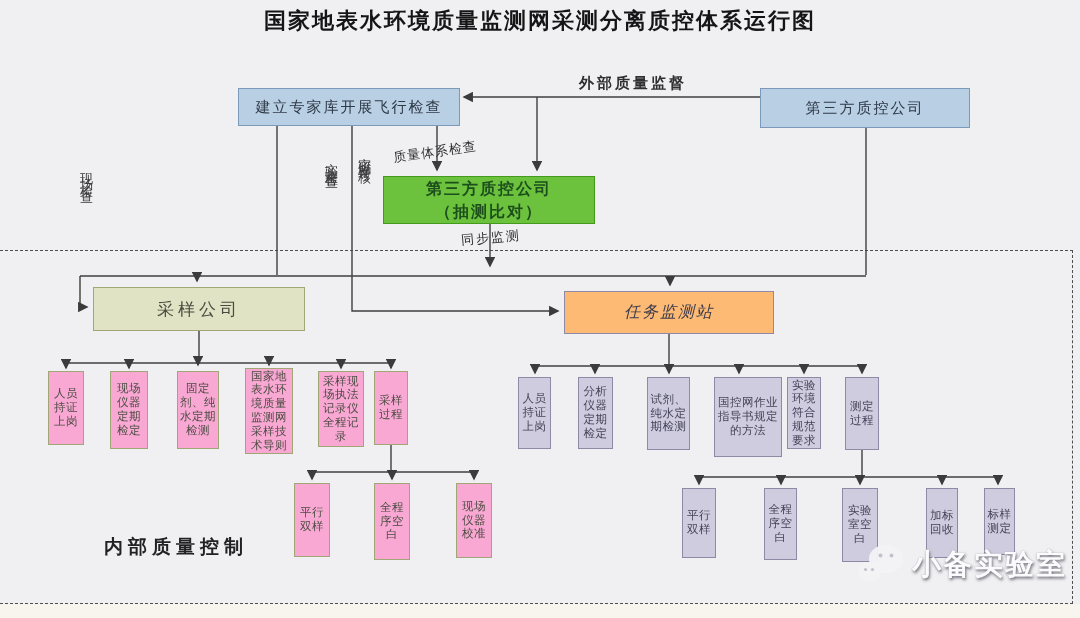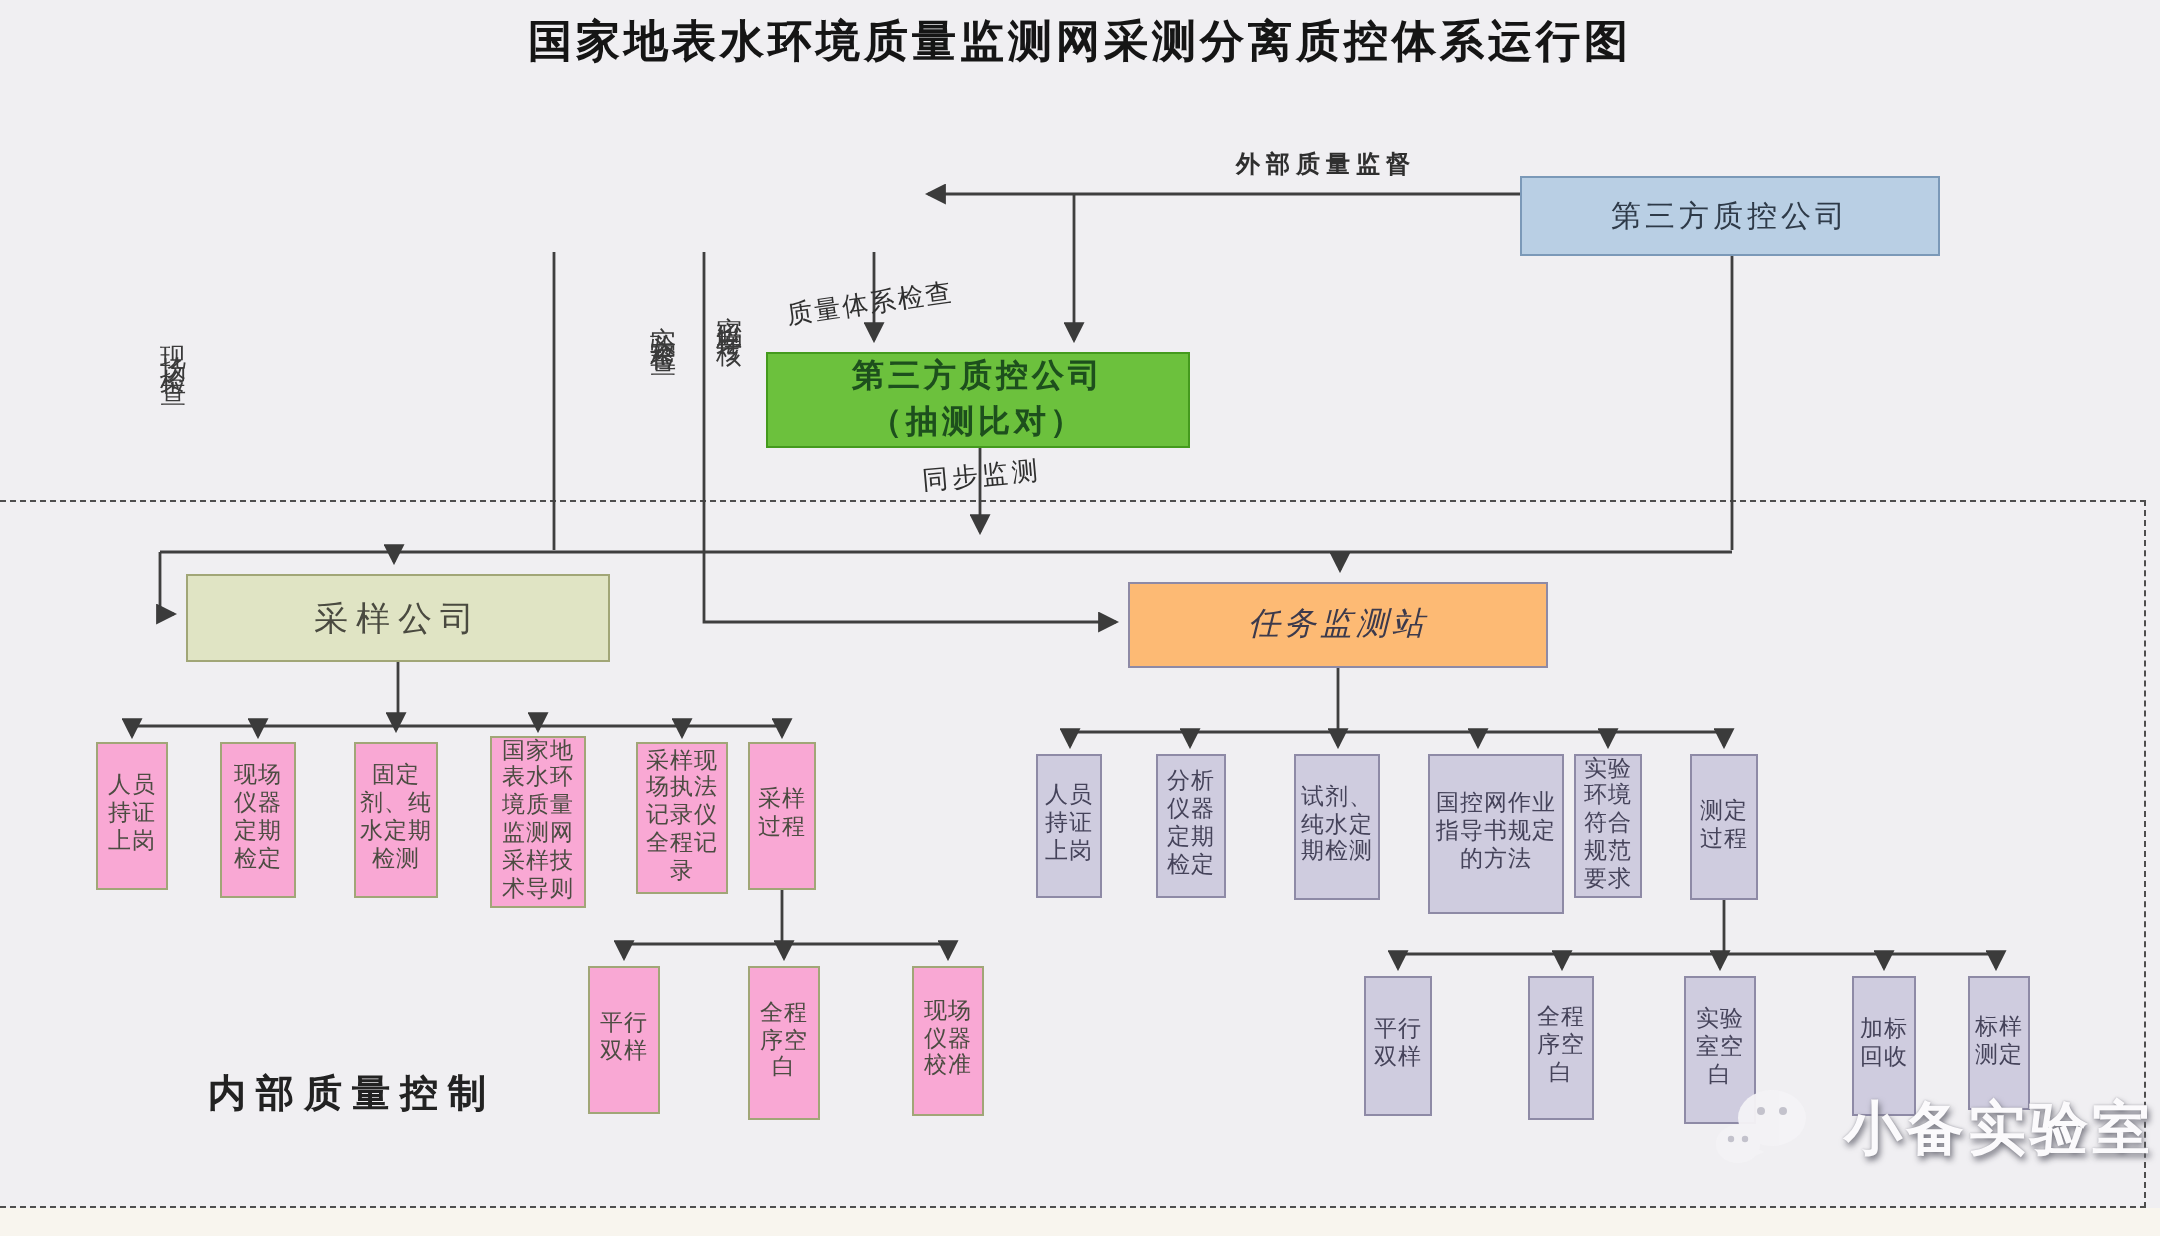--- a/index.html
+++ b/index.html
@@ -34,36 +34,36 @@
     font-size:11.5px;line-height:1.2;letter-spacing:0.5px;
     padding:2px;word-break:break-all;
   }
   .olive.box-sm{color:#4c4c42;}
   .purple.box-sm{color:#45435a;}
   .lbl{position:absolute;color:#2f2f2f;}
   .vlabel{
     writing-mode:vertical-rl;text-orientation:upright;
     font-size:13px;letter-spacing:3px;color:#3a3a3a;
   }
-  #lbl-external{font-size:12px;font-weight:bold;letter-spacing:3px;width:150px;text-align:right;}
+  #lbl-external{font-size:15px;font-weight:bold;letter-spacing:3px;width:150px;text-align:center;}
   #lbl-internal{font-size:19px;font-weight:bold;letter-spacing:5px;color:#222;}
   #lbl-qsc{font-size:13px;letter-spacing:1px;transform:rotate(-8deg);}
   #lbl-sync{font-size:13px;letter-spacing:2px;transform:rotate(-5deg);}
   #dashed-zone{
     position:absolute;left:-20px;top:250px;width:1093px;height:354px;
     border:1.6px dashed #4e4e4e;box-sizing:border-box;
   }
   #bottom-strip{
     position:absolute;left:0;top:604px;width:1080px;height:14px;
     background:#f8f5ee;
   }
   #connectors{position:absolute;left:0;top:0;pointer-events:none;}
   #watermark{
     position:absolute;left:856px;top:542px;
-    display:flex;align-items:center;gap:16px;
+    display:flex;align-items:center;gap:6px;
   }
   #wm-text{
     font-size:29px;font-weight:bold;color:#fbfafc;letter-spacing:2px;
     text-shadow:1px 2px 3px rgba(110,110,120,0.95), 0 0 1px rgba(140,140,150,0.7);
   }
 </style>
 </head>
 <body>
 
 <div id="stage">
@@ -118,20 +118,21 @@
       <path d="M862,450 V477"></path>
       <path d="M699,477 H998"></path>
       <path d="M699,477 V484" marker-end="url(#arr)"></path>
       <path d="M781,477 V484" marker-end="url(#arr)"></path>
       <path d="M860,477 V484" marker-end="url(#arr)"></path>
       <path d="M942,477 V484" marker-end="url(#arr)"></path>
       <path d="M998,477 V484" marker-end="url(#arr)"></path>
     </g>
   </svg>
 
+  <div class="node blue" style="left:238px;top:88px;width:222px;height:38px">建立专家库开展飞行检查</div>
   <div class="node blue" style="left:760px;top:88px;width:210px;height:40px">第三方质控公司</div>
   <div class="node green" style="left:383px;top:176px;width:212px;height:48px">
     <div>第三方质控公司</div>
     <div>（抽测比对）</div>
   </div>
   <div class="node olive-lg" style="left:93px;top:287px;width:212px;height:44px">采样公司</div>
   <div class="node purple-lg" style="left:564px;top:291px;width:210px;height:43px">任务监测站</div>
 
   <div class="lbl" id="lbl-external" style="left:558px;top:74px">外部质量监督</div>
   <div class="lbl" id="lbl-qsc" style="left:393px;top:143px">质量体系检查</div>

